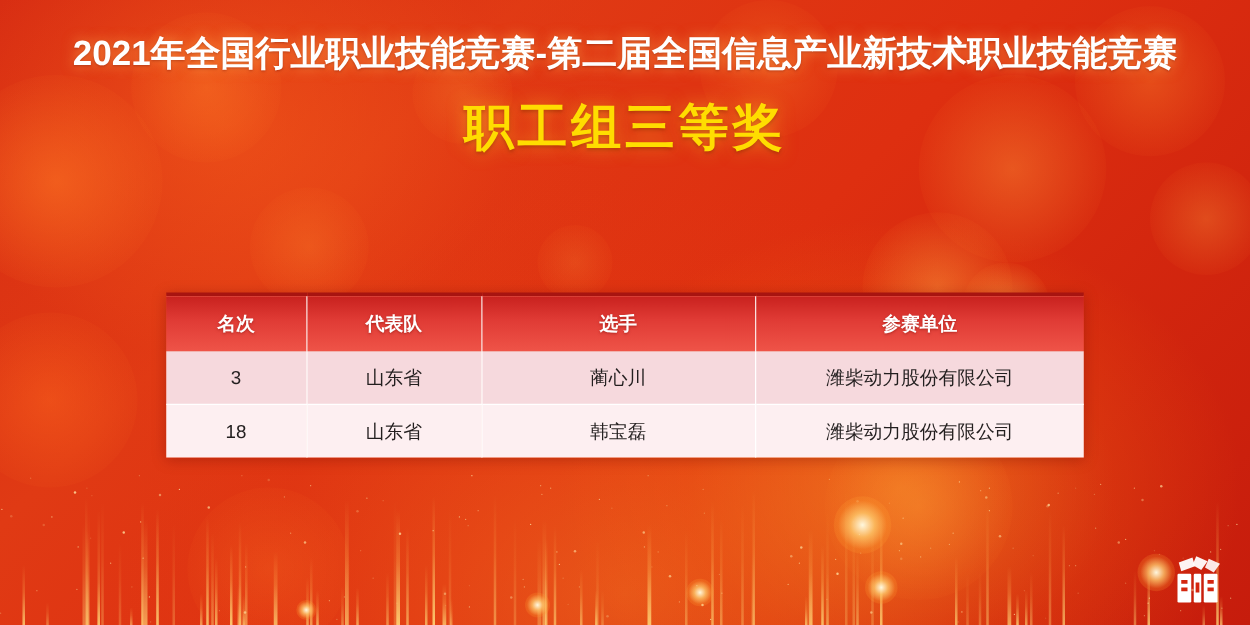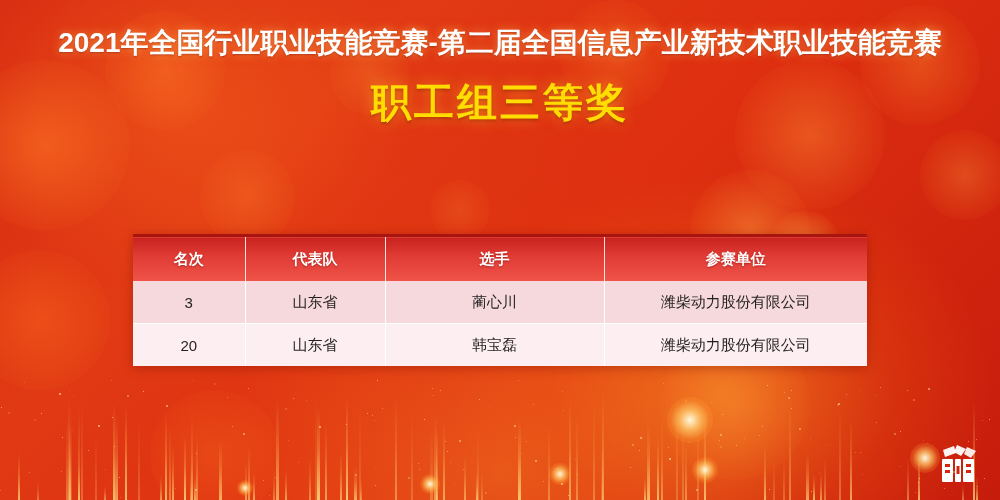--- a/index.html
+++ b/index.html
@@ -464,21 +464,21 @@
         </tr>
       </thead>
       <tbody id="results-body">
           <tr>
             <td>3</td>
             <td>山东省</td>
             <td>蔺心川</td>
             <td>潍柴动力股份有限公司</td>
           </tr>
           <tr>
-            <td>20</td>
+            <td>18</td>
             <td>山东省</td>
             <td>韩宝磊</td>
             <td>潍柴动力股份有限公司</td>
           </tr>
         </tbody>
     </table>
   </div>
 
   <div class="logo">
     <span class="logo-mark">

